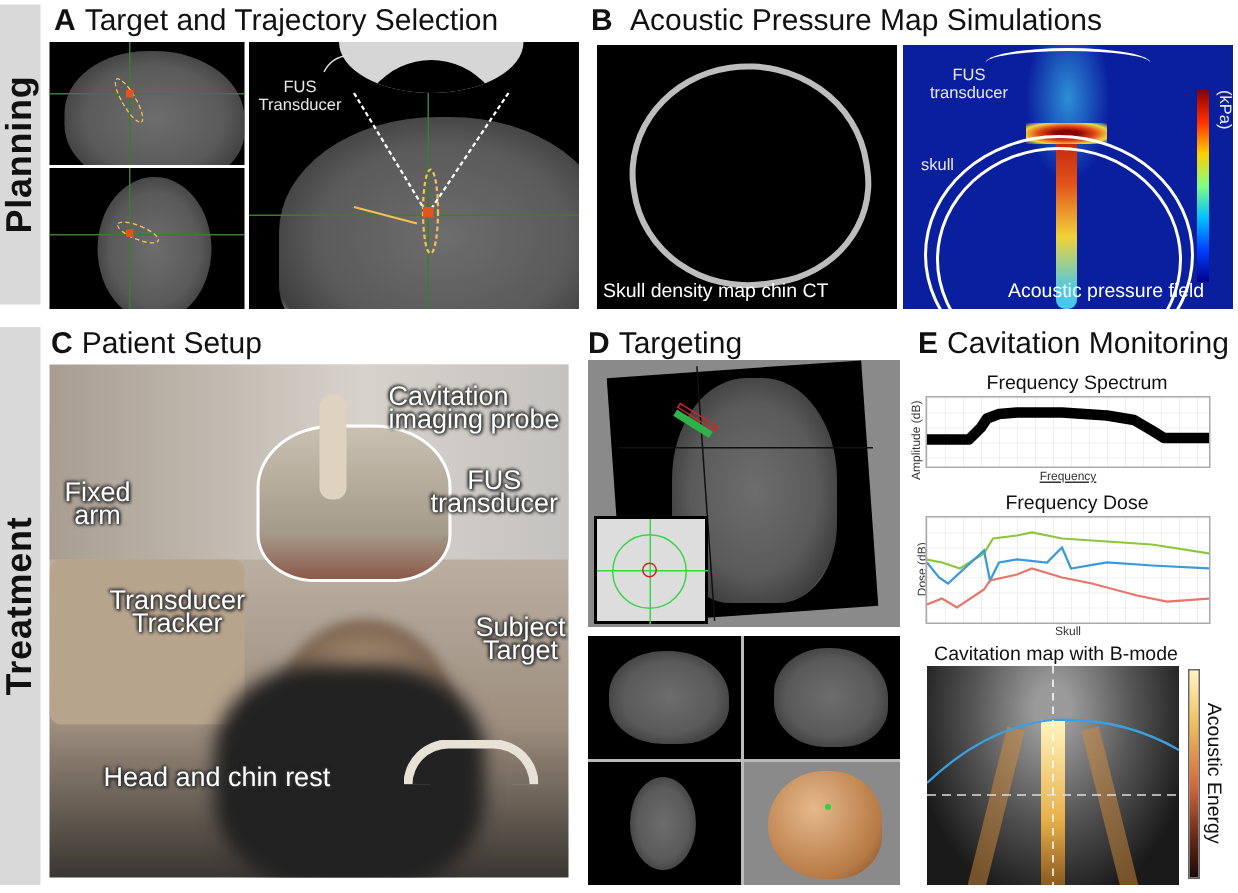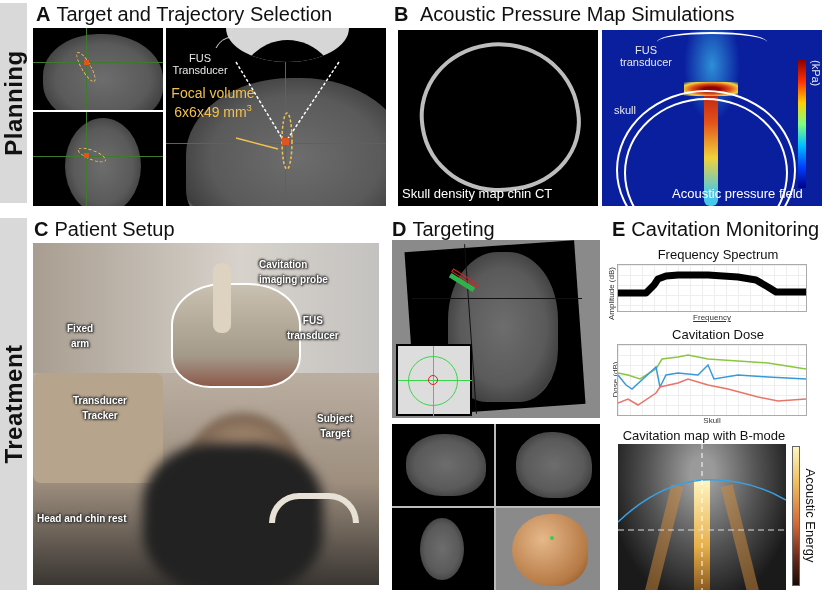--- a/index.html
+++ b/index.html
@@ -6,21 +6,21 @@
   body { width: 825px; height: 595px; background: #ffffff; position: relative; overflow: hidden; font-family: "Liberation Sans", sans-serif; }
   .abs { position: absolute; }
   .side-label { background: #d9d9d9; display: flex; align-items: center; justify-content: center; }
   .side-label span { transform: rotate(-90deg); font-weight: bold; font-size: 24px; color: #111; white-space: nowrap; letter-spacing: 0.5px; }
   .panel-title { font-size: 20px; color: #111; white-space: nowrap; }
   .panel-title b { font-weight: bold; margin-right: 6px; }
   .img { background: #000; overflow: hidden; }
   .mri { border-radius: 46% 50% 40% 45%; background: radial-gradient(ellipse at 50% 50%, #6d6d6d 0%, #5a5a5a 55%, #3e3e3e 78%, #8a8a8a 82%, #222 88%); }
   .ann-y { color: #f2c14e; font-size: 14px; line-height: 15px; }
   .ann-w { color: #e8e8e8; font-size: 11px; line-height: 12px; }
-  .photo-label { color: #fff; font-weight: bold; font-size: 10px; line-height: 15px; text-shadow: 0 0 2px #333, 0 0 3px #333, 1px 1px 2px #333, -1px -1px 2px #333; }
+  .photo-label { color: #fff; font-weight: normal; font-size: 18px; line-height: 15px; text-shadow: 0 0 2px #333, 0 0 3px #333, 1px 1px 2px #333, -1px -1px 2px #333; }
   .plot-title { font-size: 13px; color: #111; text-align: center; white-space: nowrap; }
   .axis-label { font-size: 8px; color: #333; }
   .plot-box { border: 1px solid #aaa; background: #fff; background-image: linear-gradient(#eee 1px, transparent 1px), linear-gradient(90deg, #eee 1px, transparent 1px); background-size: 12px 10px; }
 </style>
 </head>
 <body>
 
 <div class="abs side-label" style="left:0;top:3px;width:27px;height:200px;">
   <span>Planning</span>
 </div>
@@ -58,24 +58,20 @@
   <svg class="abs" style="left:0;top:0;" width="220" height="178">
     <line x1="70" y1="34" x2="119" y2="115" stroke="#fff" stroke-width="1.5" stroke-dasharray="3,2"></line>
     <line x1="173" y1="34" x2="119" y2="115" stroke="#fff" stroke-width="1.5" stroke-dasharray="3,2"></line>
     <ellipse cx="121" cy="113" rx="5" ry="28" fill="none" stroke="#f2c14e" stroke-width="1.5" stroke-dasharray="3,2"></ellipse>
     <rect x="116" y="110" width="7" height="7" fill="#e0551e"></rect>
     <line x1="70" y1="110" x2="112" y2="121" stroke="#f2c14e" stroke-width="1.5"></line>
     <path d="M50 20 Q55 10 66 9" stroke="#ddd" fill="none" stroke-width="1"></path>
   </svg>
   <div class="abs ann-w" style="left:2px;top:24px;white-space:pre;text-align:center;width:64px;">FUS
 Transducer</div>
-  <div class="abs ann-y" style="left:2px;top:58px;width:90px;text-align:center;">
-    <span>Focal volume</span><br>
-    <span>6x6x49 mm</span><sup style="font-size:9px;">3</sup>
-  </div>
 </div>
 
 <div class="abs panel-title" style="left:394px;top:3px;">
   <b>B</b>&nbsp;<span>Acoustic Pressure Map Simulations</span>
 </div>
 <div class="abs img" style="left:398px;top:30px;width:200px;height:176px;">
   <div class="abs" style="left:22px;top:12px;width:160px;height:150px;border:4px solid #bdbdbd;border-radius:48% 52% 45% 50%;transform:rotate(-8deg);"></div>
   <div class="abs ann-w" style="left:4px;top:158px;font-size:13px;color:#fff;">Skull density map chin CT</div>
 </div>
 <div class="abs img" style="left:602px;top:30px;width:220px;height:176px;background:#0a1f9e;">
@@ -101,27 +97,27 @@
   <div class="abs" style="left:0;top:130px;width:130px;height:110px;background:#b7a48c;border-radius:8px;"></div>
   <div class="abs" style="left:138px;top:40px;width:130px;height:105px;background:linear-gradient(180deg,#c8c0b0,#a49a8a 70%,#8c5a4a);border:2px solid #fff;border-radius:40% 40% 30% 30%;"></div>
   <div class="abs" style="left:180px;top:20px;width:18px;height:70px;background:#ddd3c0;border-radius:8px;"></div>
   <div class="abs" style="left:150px;top:170px;width:120px;height:130px;background:radial-gradient(ellipse,#b89a7e 30%,#6a5544 80%);border-radius:50%;filter:blur(4px);"></div>
   <div class="abs" style="left:110px;top:200px;width:180px;height:150px;background:#222;border-radius:40%;filter:blur(6px);"></div>
   <div class="abs" style="left:236px;top:250px;width:90px;height:30px;border:6px solid #e8e2d6;border-bottom:none;border-radius:30px 30px 0 0;"></div>
   <div class="abs photo-label" style="left:226px;top:14px;white-space:pre;">Cavitation
 imaging probe</div>
   <div class="abs photo-label" style="left:254px;top:70px;white-space:pre;text-align:center;">FUS
 transducer</div>
-  <div class="abs photo-label" style="left:10px;top:78px;white-space:pre;text-align:center;margin-left:24px;">Fixed
+  <div class="abs photo-label" style="left:10px;top:78px;white-space:pre;text-align:center;">Fixed
 arm</div>
   <div class="abs photo-label" style="left:40px;top:150px;white-space:pre;text-align:center;">Transducer
 Tracker</div>
   <div class="abs photo-label" style="left:284px;top:168px;white-space:pre;text-align:center;">Subject
 Target</div>
-  <div class="abs photo-label" style="left:4px;top:268px;">Head and chin rest</div>
+  <div class="abs photo-label" style="left:36px;top:268px;">Head and chin rest</div>
 </div>
 
 <div class="abs panel-title" style="left:392px;top:218px;">
   <b>D</b><span>Targeting</span>
 </div>
 <div class="abs" style="left:392px;top:240px;width:208px;height:178px;background:#8a8a8a;overflow:hidden;">
   <div class="abs" style="left:18px;top:6px;width:170px;height:164px;background:#000;transform:rotate(-4deg);"></div>
   <div class="abs mri" style="left:56px;top:12px;width:110px;height:150px;border-radius:45% 45% 35% 35%;"></div>
   <div class="abs" style="left:78px;top:4px;width:1px;height:170px;background:#111;transform:rotate(-4deg);"></div>
   <div class="abs" style="left:20px;top:58px;width:170px;height:1px;background:#111;"></div>
@@ -155,21 +151,21 @@
 </div>
 <div class="abs plot-title" style="left:618px;top:247px;width:200px;">Frequency Spectrum</div>
 <div class="abs axis-label" style="left:576px;top:289px;width:70px;transform:rotate(-90deg);text-align:center;">Amplitude (dB)</div>
 <div class="abs plot-box" style="left:617px;top:264px;width:190px;height:48px;">
   <svg width="188" height="46">
     <path d="M0 28 L28 28 L36 20 L40 14 L48 11 L60 10 L90 10 L120 12 L138 15 L150 22 L158 27 L188 27" stroke="#000" stroke-width="7" fill="none" stroke-linejoin="round"></path>
   </svg>
 </div>
 <div class="abs axis-label" style="left:617px;top:313px;width:190px;text-align:center;text-decoration:underline;">Frequency</div>
 
-<div class="abs plot-title" style="left:618px;top:327px;width:200px;">Cavitation Dose</div>
+<div class="abs plot-title" style="left:618px;top:327px;width:200px;">Frequency Dose</div>
 <div class="abs axis-label" style="left:580px;top:375px;width:70px;transform:rotate(-90deg);text-align:center;">Dose (dB)</div>
 <div class="abs plot-box" style="left:617px;top:344px;width:190px;height:72px;">
   <svg width="188" height="70">
     <path d="M0 28 L10 30 L22 34 L38 24 L44 14 L60 12 L70 10 L90 14 L120 16 L150 18 L188 24" stroke="#8cc63f" stroke-width="1.5" fill="none"></path>
     <path d="M0 30 L8 40 L14 44 L38 22 L42 42 L48 30 L60 28 L80 30 L90 20 L96 34 L120 30 L150 32 L188 34" stroke="#3a9ad9" stroke-width="1.5" fill="none"></path>
     <path d="M0 58 L10 54 L20 60 L38 48 L42 42 L60 38 L70 34 L90 40 L110 44 L140 52 L160 56 L188 54" stroke="#e8746a" stroke-width="1.5" fill="none"></path>
   </svg>
 </div>
 <div class="abs axis-label" style="left:617px;top:416px;width:190px;text-align:center;">Skull</div>
 

